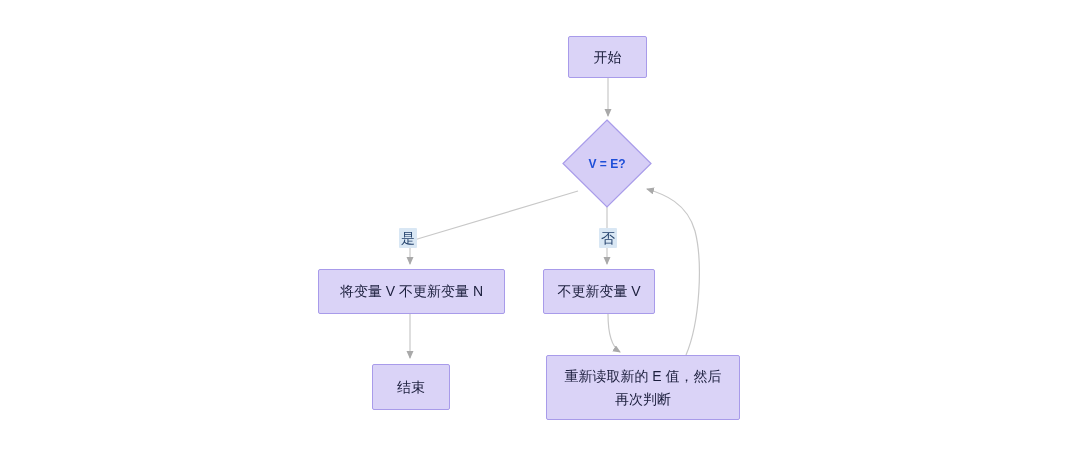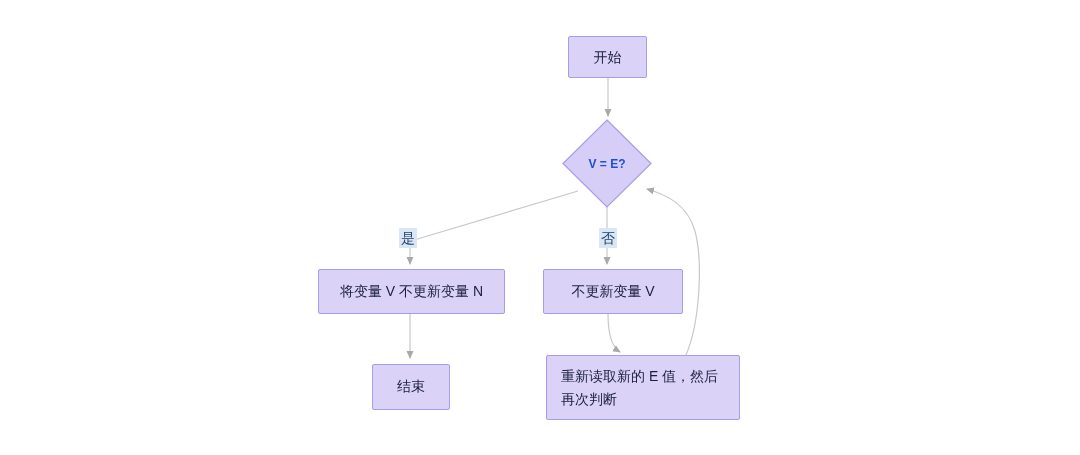--- a/index.html
+++ b/index.html
@@ -26,20 +26,21 @@
     stroke-width: 1.2;
   }
   .node {
     position: absolute;
     background: #dad3f7;
     border: 1px solid #a89bea;
     border-radius: 2px;
     display: flex;
     align-items: center;
     justify-content: center;
+    text-align: center;
     color: #1b1e3c;
     font-size: 14px;
     line-height: 1.6;
     padding: 2px 8px;
   }
   .diamond-shape {
     fill: #d6cef6;
     stroke: #a89bea;
     stroke-width: 1.2;
   }
@@ -63,22 +64,22 @@
     font-size: 14px;
     line-height: 1;
     padding: 3px 2px;
     border-radius: 1px;
   }
   .edge-label.yes { left: 399px; top: 228px; }
   .edge-label.no  { left: 599px; top: 228px; }
 
   .node-start   { left: 568px; top: 36px;  width: 79px;  height: 42px; }
   .node-update  { left: 318px; top: 269px; width: 187px; height: 45px; }
-  .node-noupd   { left: 543px; top: 269px; width: 140px; height: 45px; }
-  .node-end     { left: 372px; top: 364px; width: 78px;  height: 46px; font-family: Liberation Mono, monospace; }
+  .node-noupd   { left: 543px; top: 269px; width: 112px; height: 45px; }
+  .node-end     { left: 372px; top: 364px; width: 78px;  height: 46px; }
   .node-reread  { left: 546px; top: 355px; width: 194px; height: 65px; padding: 4px 14px; }
 </style>
 </head>
 <body>
 
 <div class="canvas">
 
   <svg class="edges" viewBox="0 0 1080 455" xmlns="http://www.w3.org/2000/svg">
     <defs>
       <marker id="arrow" markerWidth="9" markerHeight="8" refX="7" refY="3.5" orient="auto" markerUnits="userSpaceOnUse">

